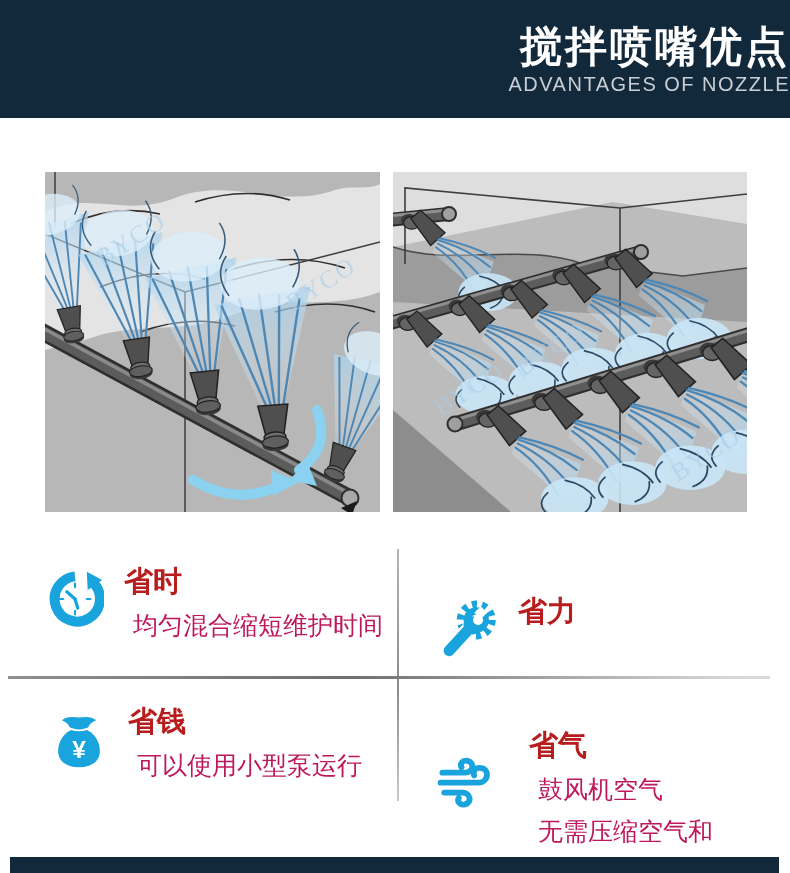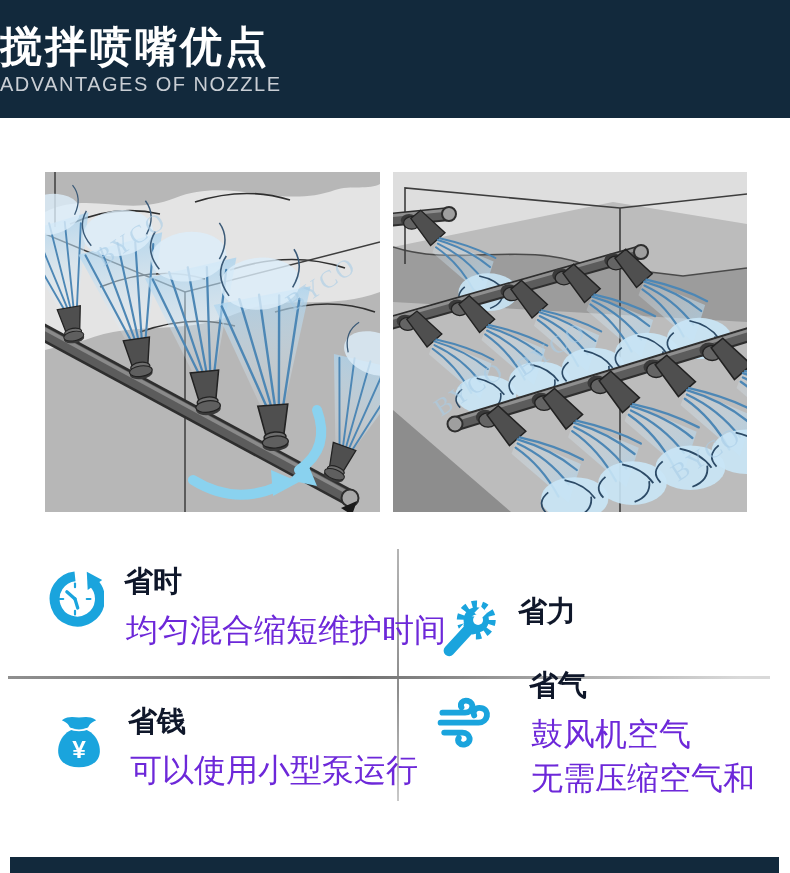--- a/index.html
+++ b/index.html
@@ -1,44 +1,44 @@
 <!DOCTYPE html>
 <html><head>
 <meta charset="utf-8">
 <style>
   html,body{margin:0;padding:0;background:#ffffff;}
   .page{position:relative;width:790px;height:873px;background:#ffffff;overflow:hidden;
         font-family:"Liberation Sans","DejaVu Sans",sans-serif;}
   
   .hero{position:absolute;left:0;top:0;width:790px;height:118px;background:#12293c;
-        display:flex;flex-direction:column;align-items:flex-start;justify-content:center;}
+        display:flex;flex-direction:column;align-items:flex-end;justify-content:center;}
   .hero h1{margin:2px 0 6px;font-size:42px;font-weight:800;color:#ffffff;letter-spacing:3px;line-height:1;}
   .hero .sub{font-size:20px;font-weight:400;color:#c9ced4;letter-spacing:1.5px;line-height:1;}
   
   .illus{position:absolute;top:172px;height:340px;}
   .illus-left{left:45px;width:335px;}
   .illus-right{left:393px;width:354px;}
   .illus svg{display:block;}
   .wm{fill:#a9cde7;opacity:.6;font-size:25px;letter-spacing:2px;font-family:"Liberation Serif","DejaVu Serif",serif;}
   
   .vdiv{position:absolute;left:397px;top:549px;width:2px;height:252px;
         background:linear-gradient(#b5b5b5,#8c8c8c 55%,#c9c9c9);}
   .hdiv{position:absolute;left:8px;top:676px;width:762px;height:3px;
         background:linear-gradient(to right,#8f8f8f,#6f6f6f 45%,#d9d9d9 96%);}
   
   .feature{position:absolute;display:flex;gap:20px;align-items:flex-start;}
   .f1{left:46px;top:562px;width:335px;}
   .f2{left:440px;top:592px;width:330px;}
   .f3{left:50px;top:702px;width:330px;}
-  .f4{left:437px;top:666px;width:345px;gap:34px;}
+  .f4{left:437px;top:726px;width:345px;gap:34px;}
   .ficon{flex:0 0 58px;width:58px;height:58px;margin-top:8px;}
   .f3 .ficon{margin-top:10px;}
   .f4 .ficon{margin-top:24px;}
-  .ftext h2{margin:5px 0 13px;font-size:29px;font-weight:800;color:#0f172a;line-height:1;}
-  .ftext p{margin:2px;font-size:32px;color:#6d28d9;line-height:1.32;white-space:nowrap;}
+  .ftext h2{margin:5px 0 13px;font-size:29px;font-weight:800;color:#b91c1c;line-height:1;}
+  .ftext p{margin:9px;font-size:25px;color:#be185d;line-height:1.32;white-space:nowrap;}
   
   .bottombar{position:absolute;left:10px;top:857px;width:769px;height:16px;background:#12293c;}
 </style>
 </head>
 <body>
 
 <div class="page">
 
   <header class="hero">
     <h1>搅拌喷嘴优点</h1>

